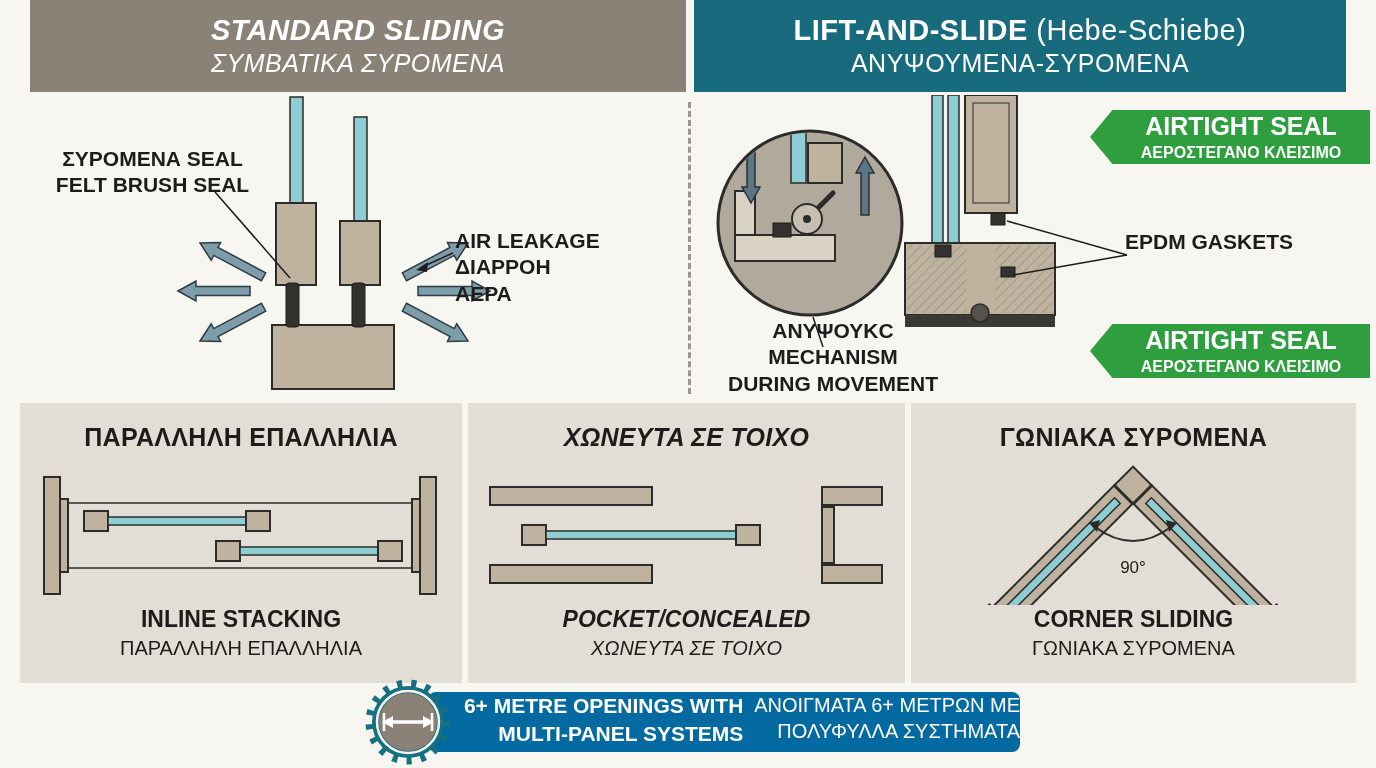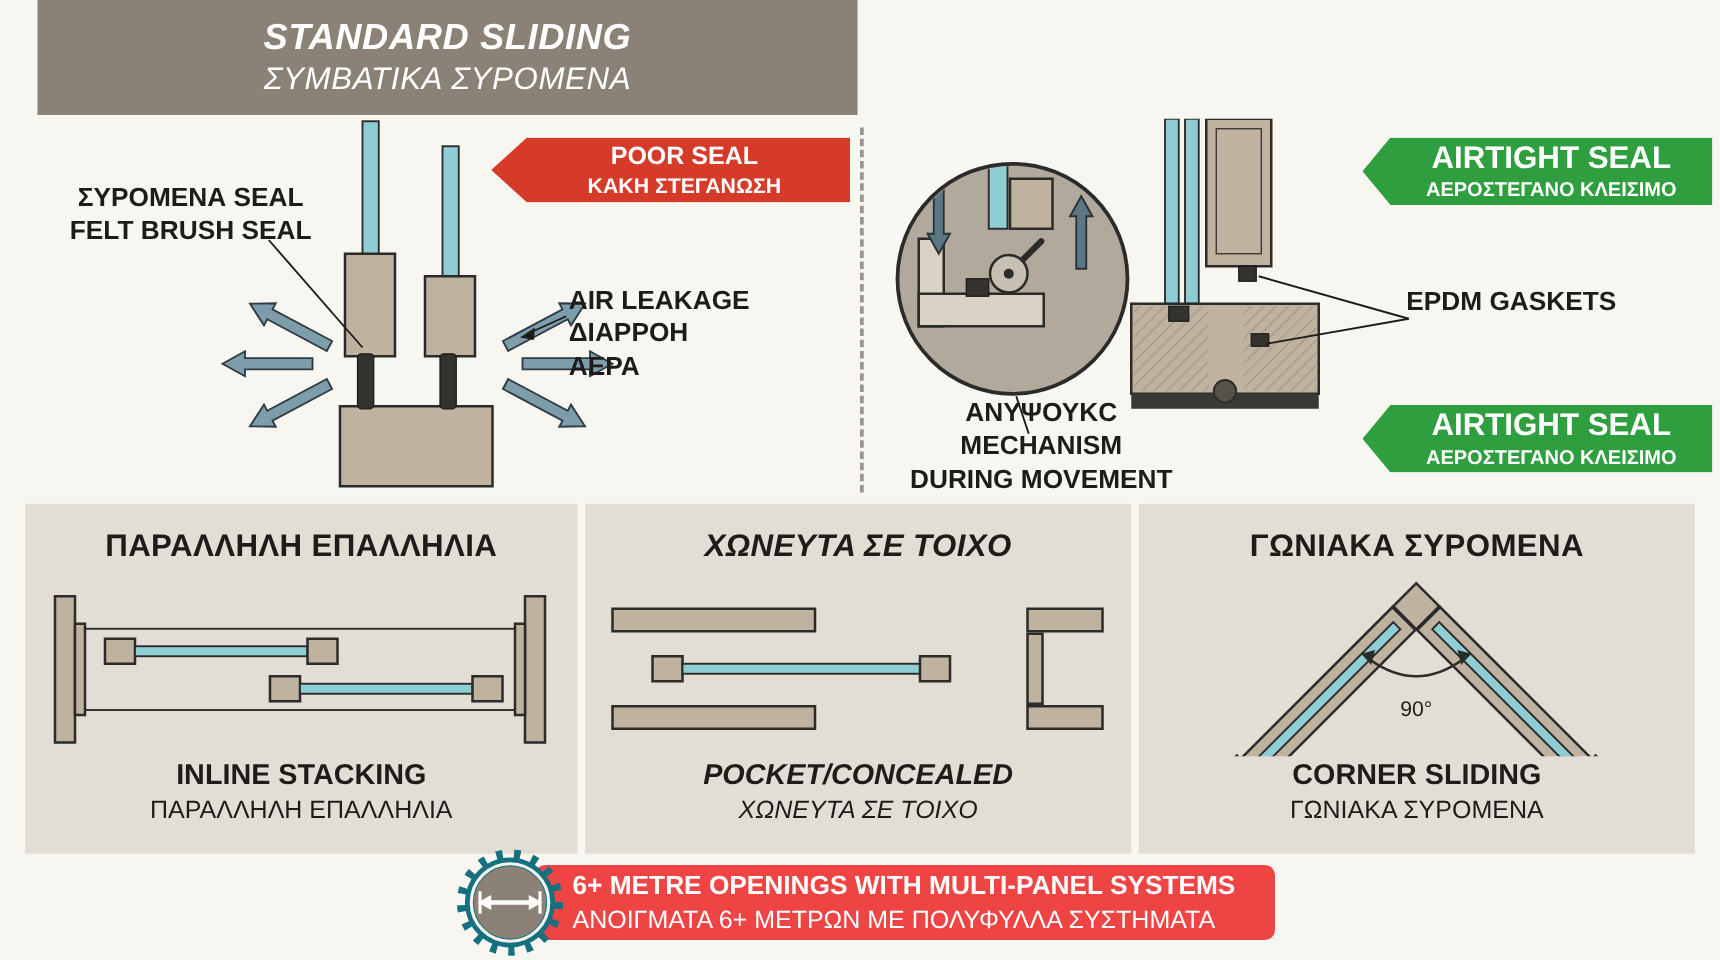--- a/index.html
+++ b/index.html
@@ -39,38 +39,42 @@
   
   .panel{position:absolute;top:403px;height:280px;background:#e3ded5;}
   .panel .ptitle{position:absolute;left:0;right:0;top:20px;text-align:center;
                  font-size:25px;font-weight:bold;letter-spacing:.3px;}
   .panel .pcap{position:absolute;left:0;right:0;top:202px;text-align:center;line-height:1.3;}
   .panel .pcap .c1{font-size:23px;font-weight:bold;}
   .panel .pcap .c2{font-size:20px;font-weight:500;}
   .p1{left:20px;width:442px;} .p2{left:468px;width:437px;font-style:italic;} .p3{left:911px;width:445px;}
   .psvg{position:absolute;}
   
-  .footer-banner{position:absolute;left:428px;top:692px;width:592px;height:60px;background:#ef4444;
-                 border-radius:8px;color:#fff;display:flex;flex-direction:column;justify-content:center;
-                 text-align:left;line-height:1.32;padding-left:30px;box-sizing:border-box;}
+  .footer-banner{position:absolute;left:428px;top:692px;width:592px;height:60px;background:#0369a1;
+                 border-radius:8px;color:#fff;display:flex;flex-direction:row;justify-content:center;
+                 text-align:right;line-height:1.32;padding-left:30px;box-sizing:border-box;}
   .footer-banner .f1{font-weight:bold;font-size:21px;}
   .footer-banner .f2{font-size:20px;font-weight:500;}
   .footer-badge{position:absolute;left:364px;top:678px;width:88px;height:88px;z-index:5;}
   .abs{position:absolute;}
   svg text{font-family:"Liberation Sans","DejaVu Sans",sans-serif;}
 </style>
 </head>
 <body>
 
 <div class="stage">
 
   <div class="hdr hdr-left">
     <div class="h1">STANDARD SLIDING</div>
     <div class="h2">ΣΥΜΒΑΤΙΚΑ ΣΥΡΟΜΕΝΑ</div>
   </div>
+  <div class="hdr hdr-right">
+    <div class="h1"><span>LIFT-AND-SLIDE</span><span class="plain"> (Hebe-Schiebe)</span></div>
+    <div class="h2">ΑΝΥΨΟΥΜΕΝΑ-ΣΥΡΟΜΕΝΑ</div>
+  </div>
 
   <div class="divider"></div>
 
   <svg class="abs" style="left:20px;top:95px;" width="665" height="305" viewBox="0 0 665 305">
     <defs>
       <path id="arrow" class="arrowfill" d="M0 0 L18 -10 L18 -4.5 L72 -4.5 L72 4.5 L18 4.5 L18 10 Z"></path>
     </defs>
     <g>
       <rect class="tan" x="252" y="230" width="122" height="64"></rect>
       <rect class="glass" x="270" y="2" width="13" height="108"></rect>
@@ -91,24 +95,20 @@
     <line class="ptr" x1="195" y1="97" x2="270" y2="183"></line>
     <g>
       <line class="ptr" x1="433" y1="158" x2="402" y2="172"></line>
       <polygon points="396,175 408,167 407,177" fill="#1d1c1a"></polygon>
     </g>
   </svg>
 
   <div class="lbl" style="left:45px;top:146px;width:215px;">
     <div>ΣΥΡΟΜΕΝΑ SEAL</div>
     <div>FELT BRUSH SEAL</div>
-  </div>
-  <div class="badge badge-red">
-    <div class="b1">POOR SEAL</div>
-    <div class="b2">ΚΑΚΗ ΣΤΕΓΑΝΩΣΗ</div>
   </div>
   <div class="lbl" style="left:455px;top:228px;width:150px;text-align:left;">
     <div>AIR LEAKAGE</div>
     <div>ΔΙΑΡΡΟΗ ΑΕΡΑ</div>
   </div>
 
   <svg class="abs" style="left:695px;top:95px;" width="655" height="305" viewBox="0 0 655 305">
     <defs>
       <path id="arrow2" class="arrowdark" d="M0 0 L16 -9 L16 -4 L58 -4 L58 4 L16 4 L16 9 Z"></path>
       <pattern id="hatch" width="7" height="7" patternUnits="userSpaceOnUse" patternTransform="rotate(45)">

